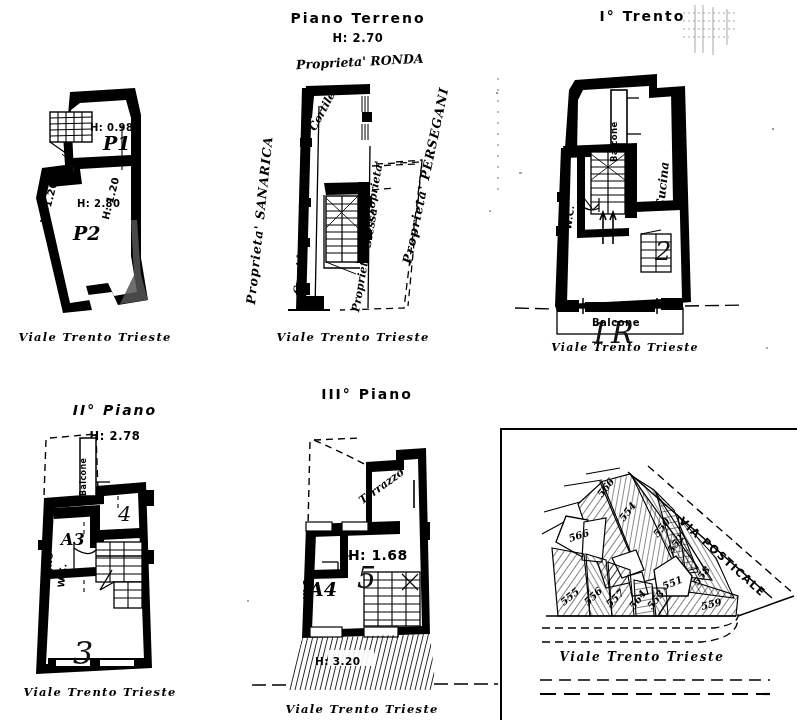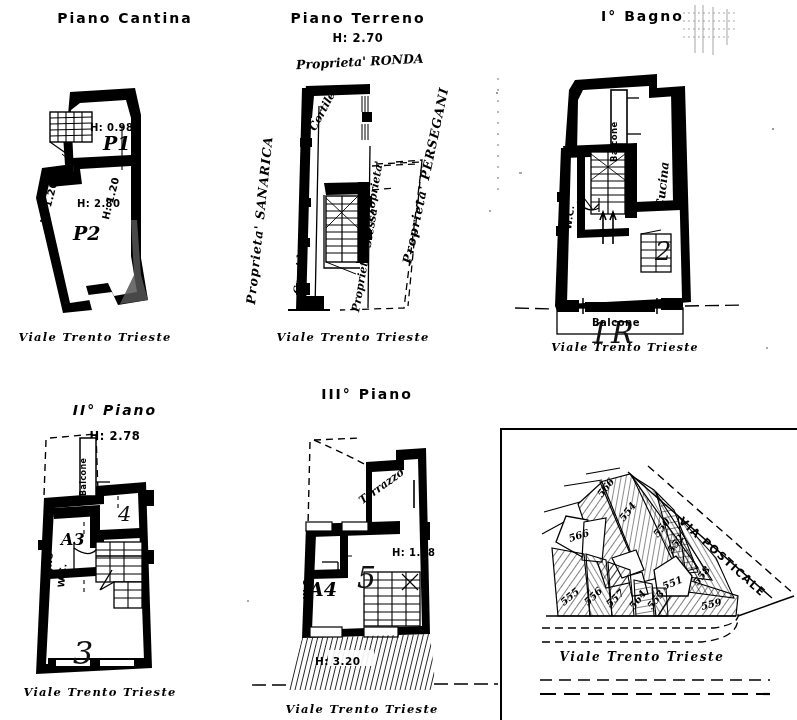--- a/index.html
+++ b/index.html
@@ -45,21 +45,20 @@
   .roomnum.sm{font-size:21px;}
   svg{display:block;}
   .txtsvg{font-family:"DejaVu Serif",serif;font-style:italic;font-weight:600;}
   .txtsvgb{font-family:"DejaVu Sans",sans-serif;font-weight:bold;}
 </style>
 </head>
 <body>
 
 <div class="panel" style="left:0px;top:0px;width:250px;height:360px;">
 
-  <div class="title" style="position:absolute;left:0;top:10px;width:250px;">Piano Cantina</div>
 
   <svg width="250" height="270" style="position:absolute;left:0px;top:70px;">
 
     <path d="M 70,22 L 135,18 L 141,45 L 141,188 L 148,230 L 118,235 L 112,222 L 88,225 L 92,240 L 63,243 L 36,128 L 42,98 L 65,95 L 62,50 L 68,45 Z" fill="#000"></path>
 
     <path d="M 80,33 L 126,30 L 131,48 L 131,186 L 137,222 L 114,226 L 108,213 L 86,216 L 90,230 L 70,233 L 46,127 L 51,106 L 74,103 L 71,40 Z" fill="#fff"></path>
 
     <path d="M 47,105 L 74,102 L 72,88 L 131,85 L 131,96 L 80,99 L 82,114 L 50,117 Z" fill="#000"></path>
 
     <g>
@@ -162,21 +161,21 @@
   <div class="hand" style="position:absolute;left:127px;top:210px;transform:rotate(-80deg);transform-origin:left bottom;font-size:11px;">Proprieta'</div>
   <div class="hand" style="position:absolute;left:114px;top:300px;transform:rotate(-80deg);transform-origin:left bottom;font-size:11px;">Proprieta' Stessa</div>
   <div class="hand" style="position:absolute;left:70px;top:120px;transform:rotate(-62deg);transform-origin:left bottom;font-size:11px;">Cortile</div>
   <div class="hand" style="position:absolute;left:56px;top:282px;transform:rotate(-84deg);transform-origin:left bottom;font-size:11px;">Corridoio</div>
 
   <div class="caption" style="position:absolute;left:10px;top:330px;width:190px;">Viale Trento Trieste</div>
 </div>
 
 <div class="panel" style="left:515px;top:0px;width:282px;height:370px;">
 
-  <div class="title" style="position:absolute;left:40px;top:8px;width:175px;">I° Bagno</div>
+  <div class="title" style="position:absolute;left:40px;top:8px;width:175px;">I° Trento</div>
 
   <svg width="80" height="55" style="position:absolute;left:168px;top:5px;opacity:.5;">
     <g stroke="#000" stroke-width="0.7">
       <line x1="12" y1="0" x2="12" y2="48"></line>
       <line x1="20" y1="0" x2="20" y2="48"></line>
       <line x1="30" y1="2" x2="30" y2="50"></line>
       <line x1="44" y1="4" x2="44" y2="40"></line>
       <line x1="0" y1="8" x2="52" y2="8" stroke-dasharray="2 3"></line>
       <line x1="0" y1="16" x2="52" y2="16" stroke-dasharray="2 3"></line>
       <line x1="0" y1="24" x2="52" y2="24" stroke-dasharray="2 3"></line>
@@ -431,21 +430,21 @@
       <rect x="76" y="228" width="46" height="16" fill="#fff" opacity="0.92"></rect>
     </g>
 
     <g stroke="#000" stroke-width="1.4">
       <line x1="0" y1="263" x2="38" y2="263" stroke-dasharray="14 6"></line>
       <line x1="182" y1="262" x2="246" y2="262" stroke-dasharray="14 6"></line>
     </g>
   </svg>
 
   <div class="hand" style="position:absolute;left:112px;top:112px;transform:rotate(-36deg);transform-origin:left bottom;font-size:11px;">Terrazzo</div>
-  <div class="hlabel" style="position:absolute;left:96px;top:165px;font-size:10px;margin-left:44px;">H: 1.68</div>
+  <div class="hlabel" style="position:absolute;left:96px;top:165px;font-size:14px;">H: 1.68</div>
   <div class="hand" style="position:absolute;left:57px;top:196px;font-size:19px;">A4</div>
   <div class="hlabel" style="position:absolute;left:60px;top:207px;transform:rotate(-90deg);transform-origin:left bottom;font-size:8.5px;">W.C.</div>
   <div class="roomnum" style="position:absolute;left:105px;top:178px;font-size:30px;">5</div>
   <div class="hlabel" style="position:absolute;left:63px;top:273px;font-size:10.5px;">H: 3.20</div>
   <div class="hand" style="position:absolute;left:82px;top:308px;font-size:11px;margin-top:45px;">tetto</div>
 
   <div class="caption" style="position:absolute;left:0px;top:320px;width:220px;">Viale Trento Trieste</div>
 </div>
 
 <div class="panel" style="left:500px;top:428px;width:297px;height:292px;border-left:2px solid #000;border-top:2px solid #000;">

